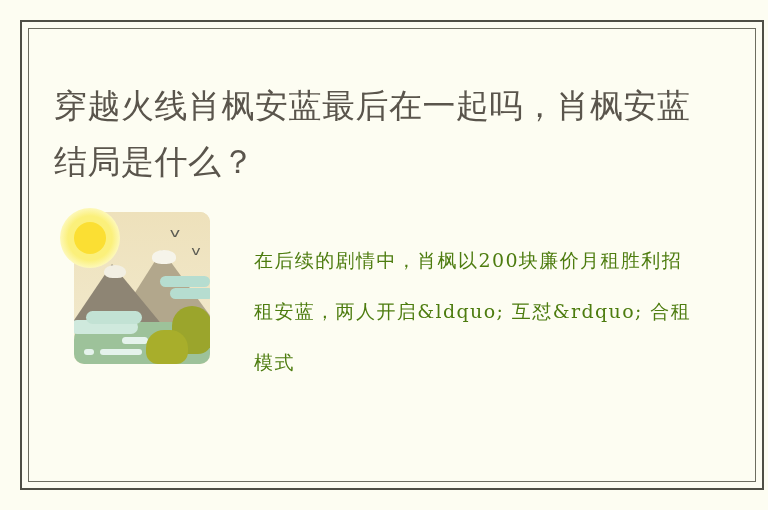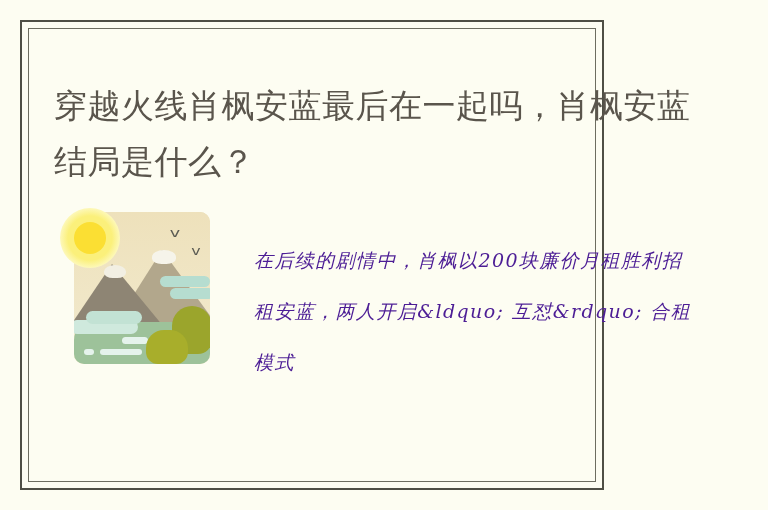--- a/index.html
+++ b/index.html
@@ -12,21 +12,21 @@
     background: #fdfdf2;
     font-family: "Liberation Sans", sans-serif;
     overflow: hidden;
   }
 
   
   #page-frame {
     position: absolute;
     left: 20px;
     top: 20px;
-    width: 584px;
+    width: 744px;
     height: 470px;
     border: 2px solid #4f4f45;
     box-sizing: border-box;
     background: #fdfdf2;
   }
   #inner-frame {
     position: absolute;
     left: 6px;
     top: 6px;
     right: 6px;
@@ -205,24 +205,23 @@
 
   
   #article-excerpt {
     position: absolute;
     left: 200px;
     top: 14px;
     width: 440px;
     font-family: "DejaVu Serif", serif;
     font-size: 19px;
     line-height: 51px;
-    color: #4c1d95;
+    color: #4d7c0f;
     letter-spacing: 1.4px;
     white-space: pre-wrap;
-    font-style: italic;
   }
 </style>
 </head>
 <body>
 
 <div id="page-frame">
   <div id="inner-frame"></div>
 
   <h1 id="article-title">穿越火线肖枫安蓝最后在一起吗，肖枫安蓝结局是什么？</h1>
 

